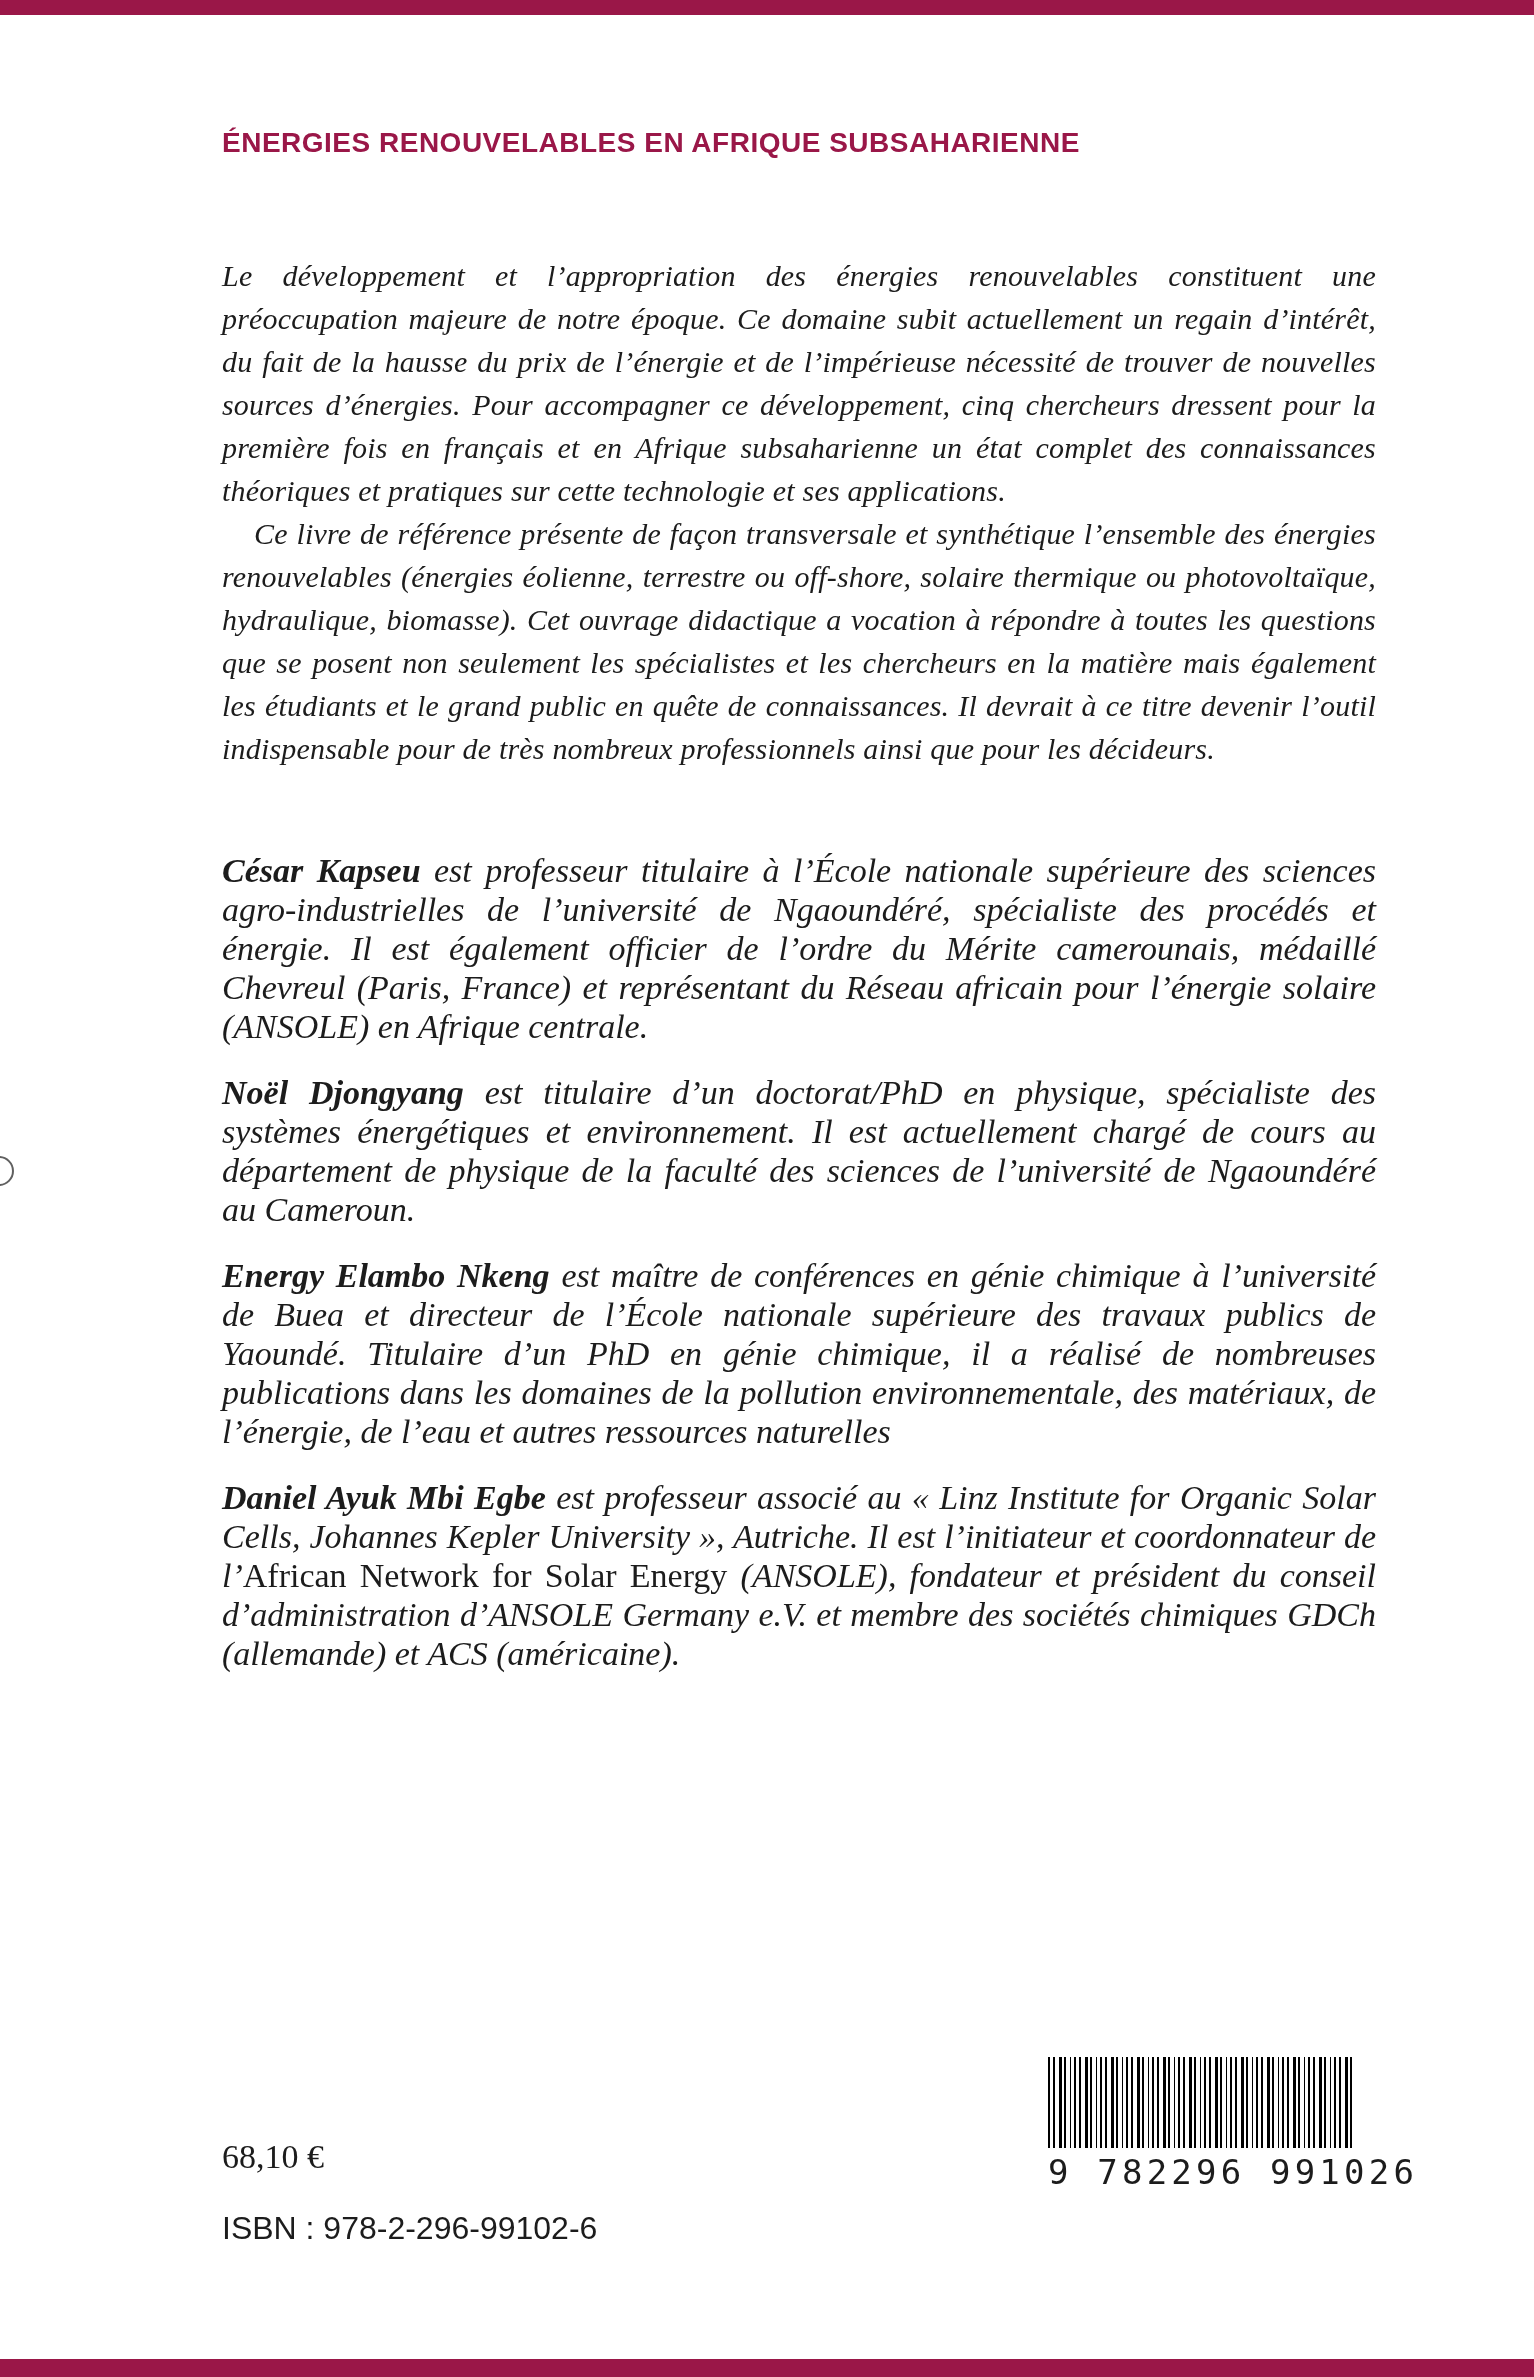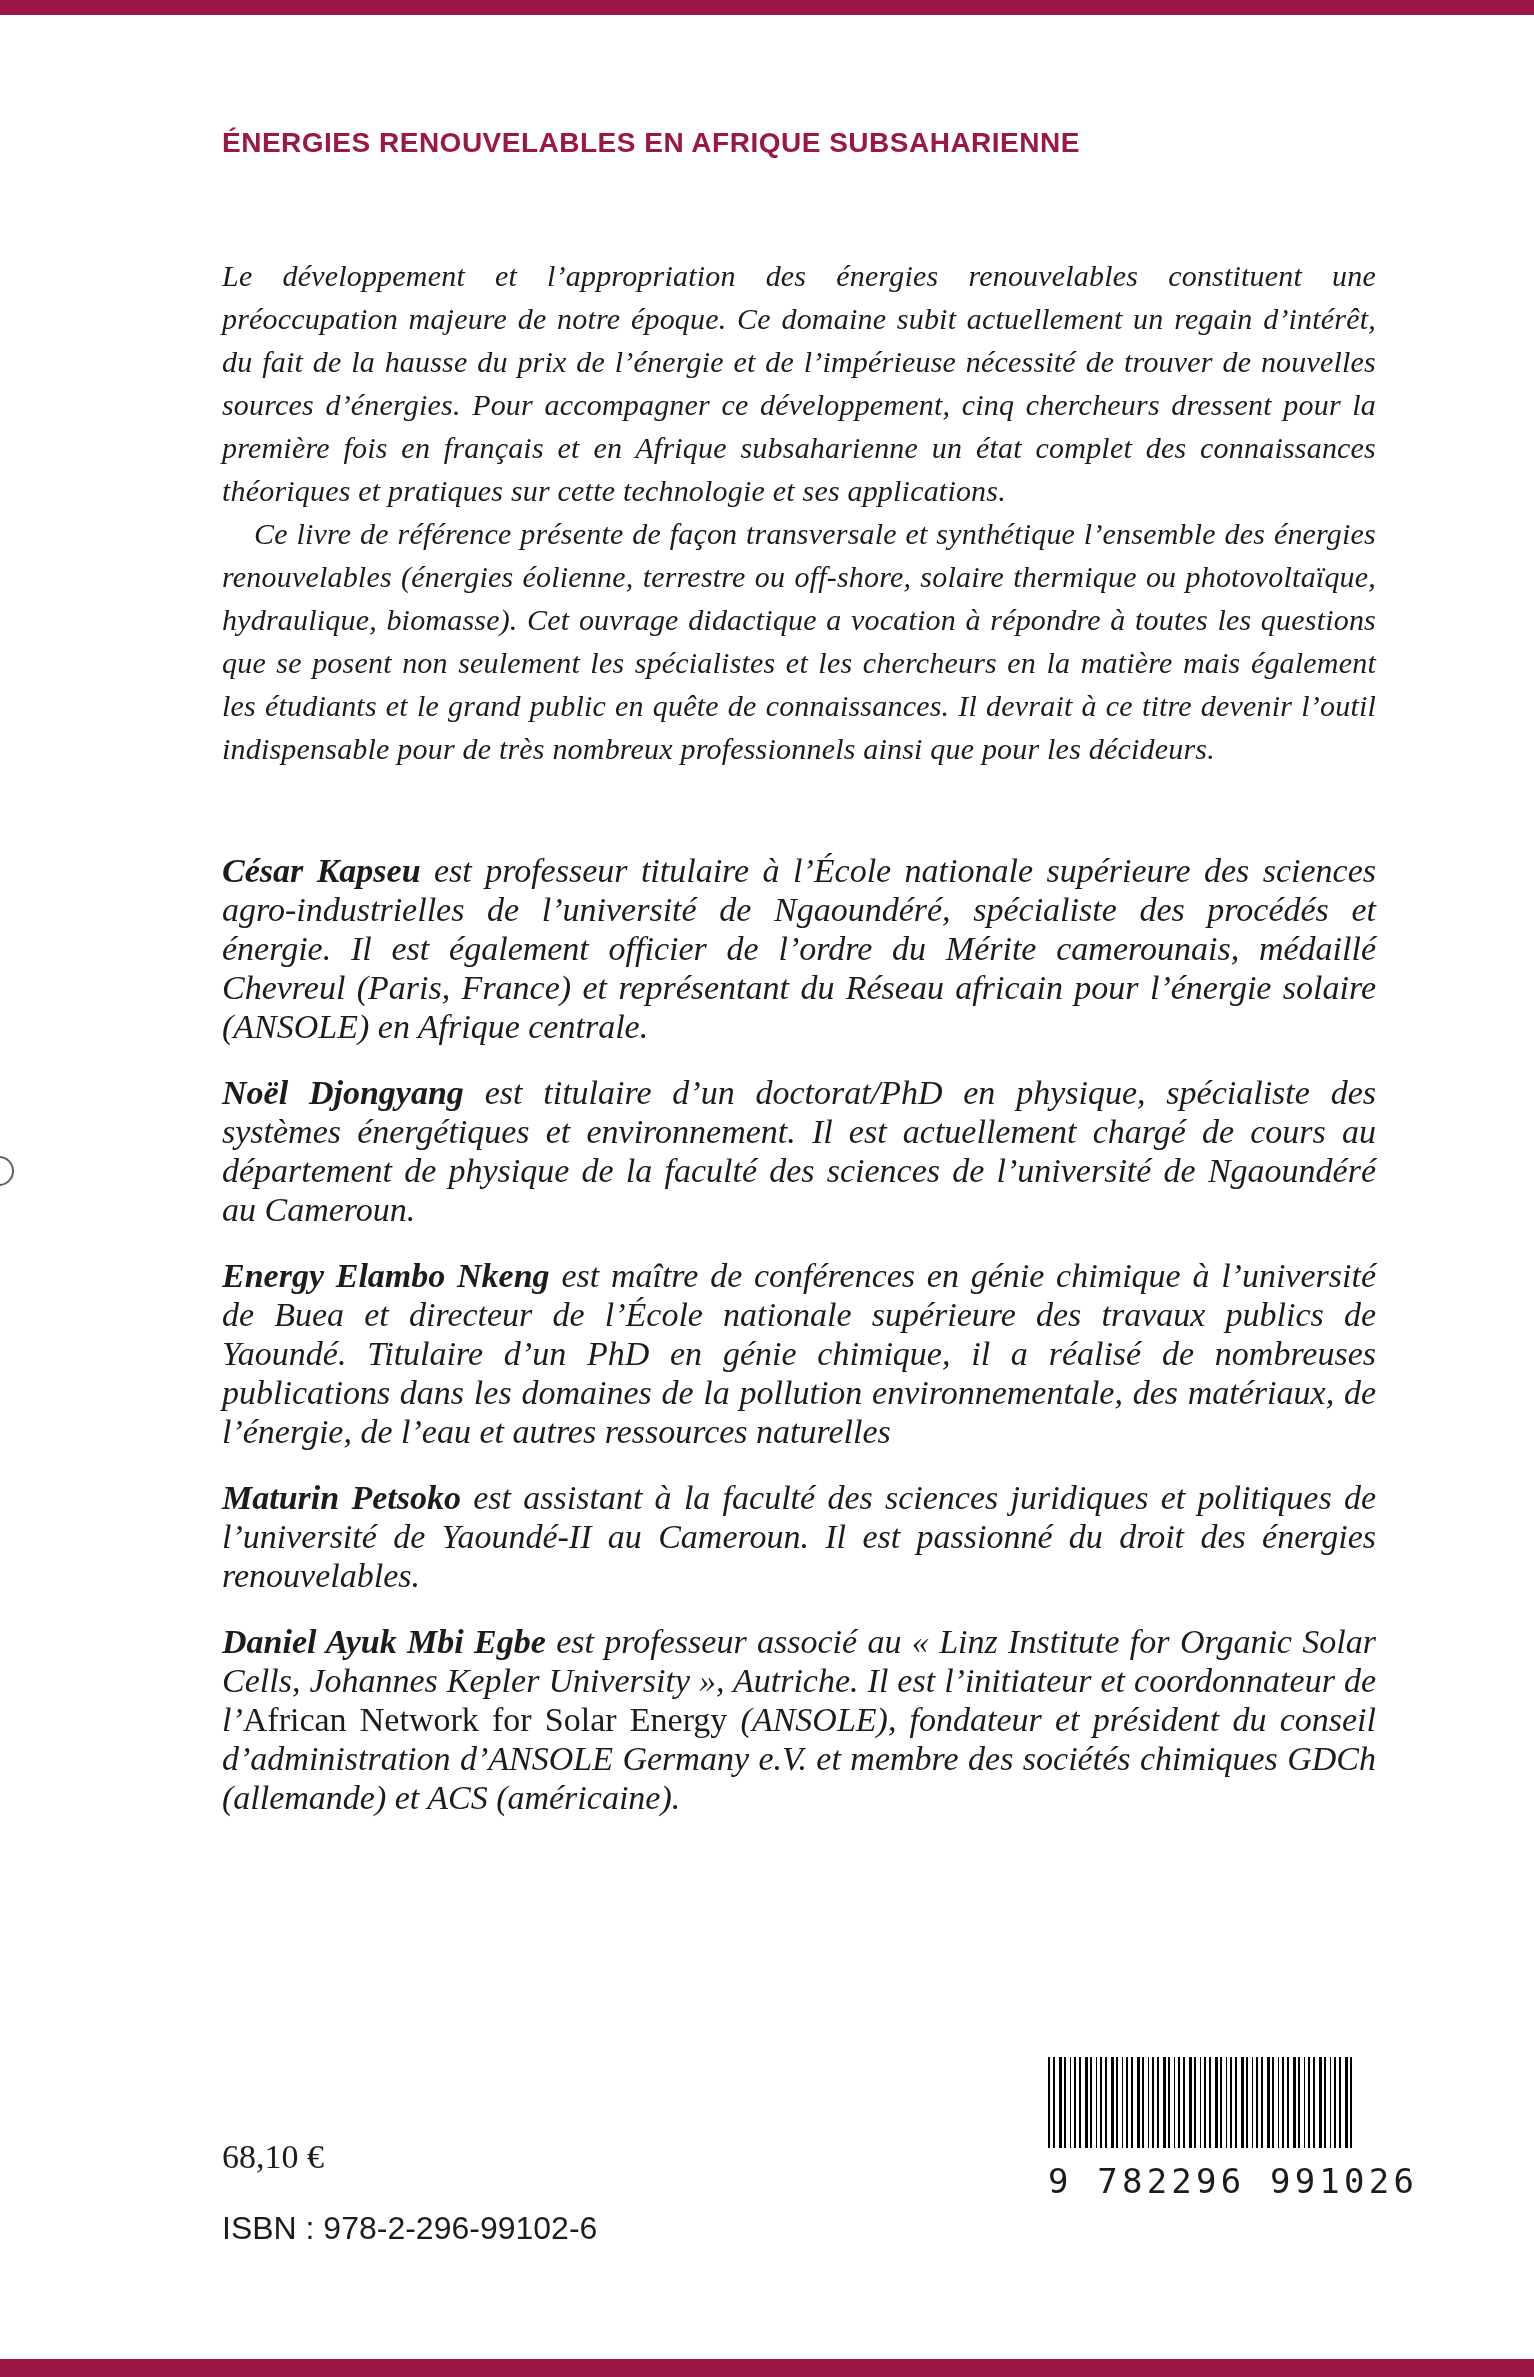--- a/index.html
+++ b/index.html
@@ -112,21 +112,21 @@
       #000 11px 14.3px, #fff 14.3px 16px,
       #000 16px 17.6px, #fff 17.6px 22px,
       #000 22px 23.5px, #fff 23.5px 26px
     );
   }
   .barcode-number{
     font-family:"DejaVu Sans Mono", monospace;
     font-size:34px;
     letter-spacing:4.2px;
     text-align:center;
-    margin-top:13px;
+    margin-top:4px;
     white-space:nowrap;
     background:#fff;
   }
 </style>
 </head>
 <body>
 
 <div class="page">
 
   <div class="top-bar"></div>
@@ -152,24 +152,20 @@
       <p class="bio">
         <strong class="bio-name">Noël Djongyang</strong>
         <span>est titulaire d’un doctorat/PhD en physique, spécialiste des systèmes énergétiques et environnement. Il est actuellement chargé de cours au département de physique de la faculté des sciences de l’université de Ngaoundéré au Cameroun.</span>
       </p>
 
       <p class="bio">
         <strong class="bio-name">Energy Elambo Nkeng</strong>
         <span>est maître de conférences en génie chimique à l’université de Buea et directeur de l’École nationale supérieure des travaux publics de Yaoundé. Titulaire d’un PhD en génie chimique, il a réalisé de nombreuses publications dans les domaines de la pollution environnementale, des matériaux, de l’énergie, de l’eau et autres ressources naturelles</span>
       </p>
 
-      <p class="bio">
-        <strong class="bio-name">Maturin Petsoko</strong>
-        <span>est assistant à la faculté des sciences juridiques et politiques de l’université de Yaoundé-II au Cameroun. Il est passionné du droit des énergies renouvelables.</span>
-      </p>
 
       <p class="bio">
         <strong class="bio-name">Daniel Ayuk Mbi Egbe</strong>
         <span><span>est professeur associé au « Linz Institute for Organic Solar Cells, Johannes Kepler University », Autriche. Il est l’initiateur et coordonnateur de l’</span><span class="roman">African Network for Solar Energy</span><span> (ANSOLE), fondateur et président du conseil d’administration d’ANSOLE Germany e.V. et membre des sociétés chimiques GDCh (allemande) et ACS (américaine).</span></span>
       </p>
 
     </div>
   </div>
 
   <div class="price">68,10 €</div>

